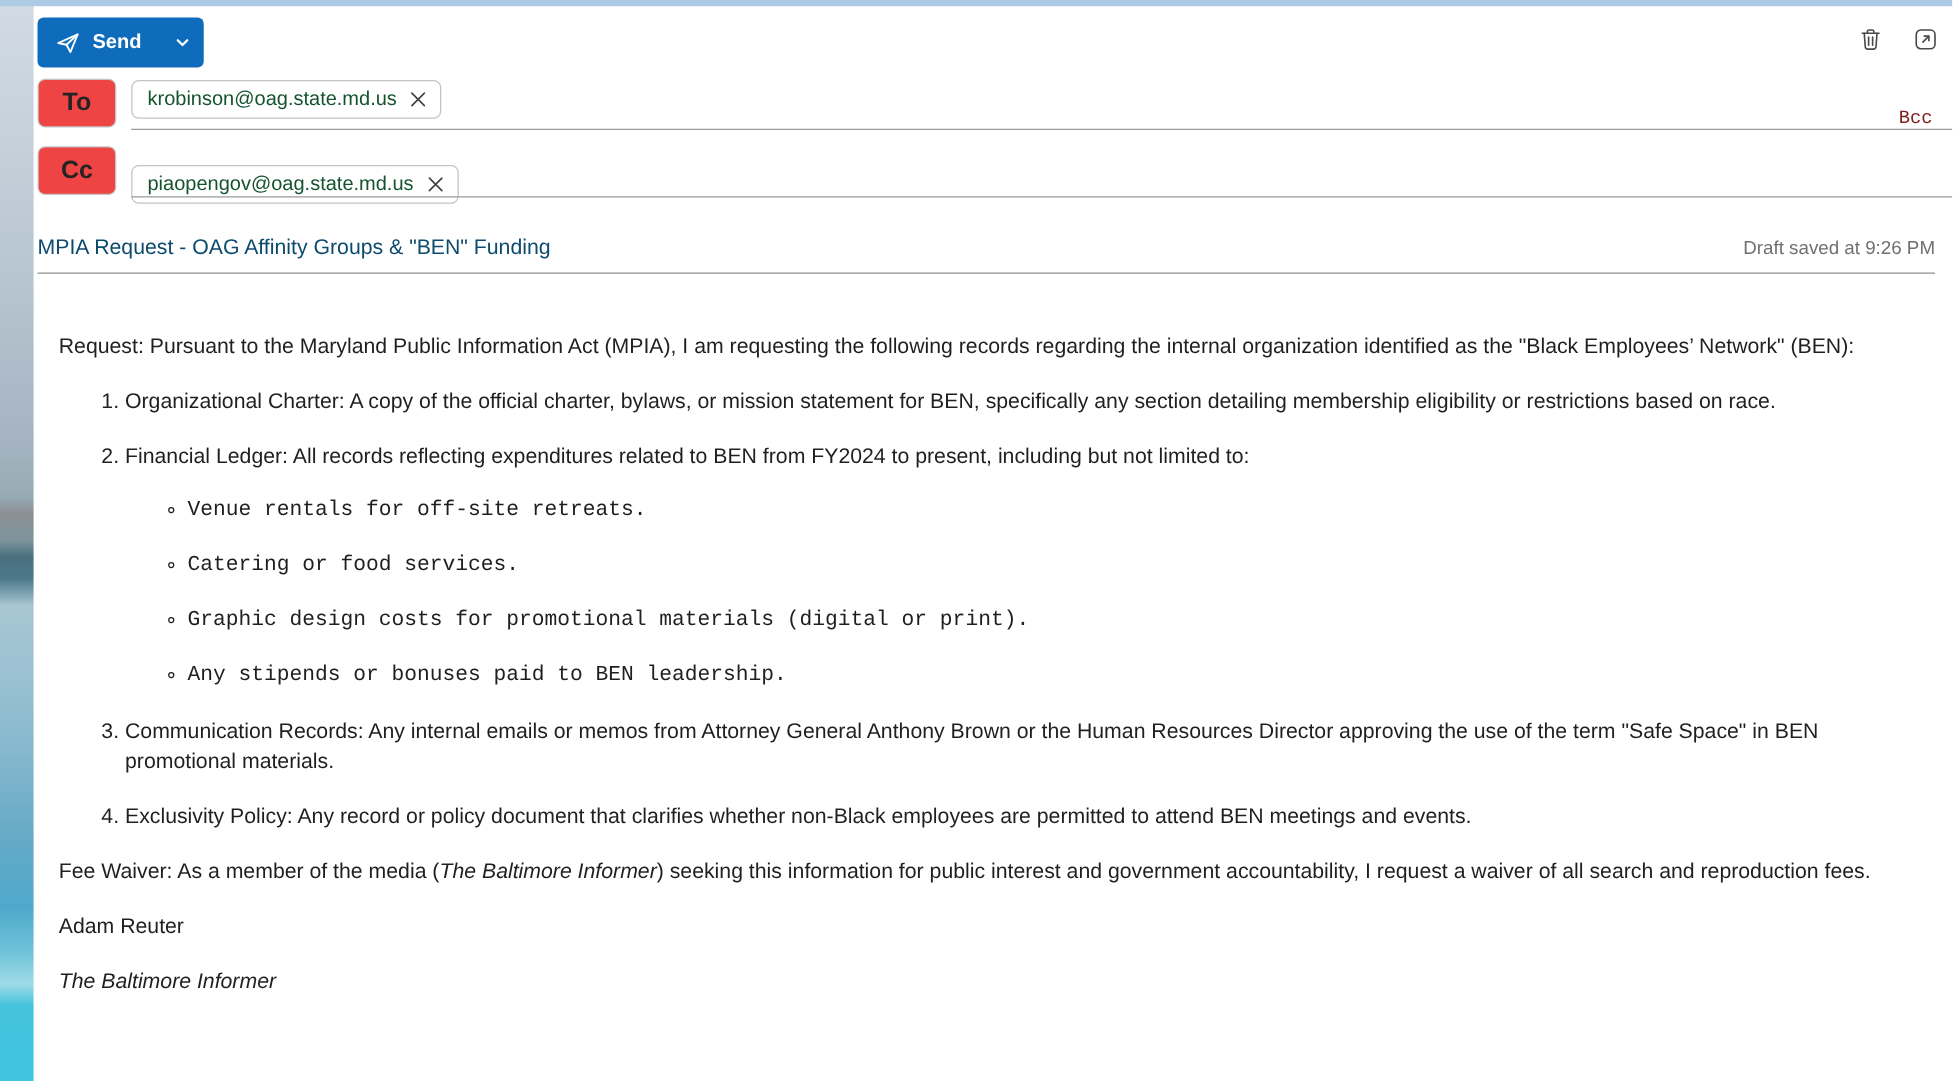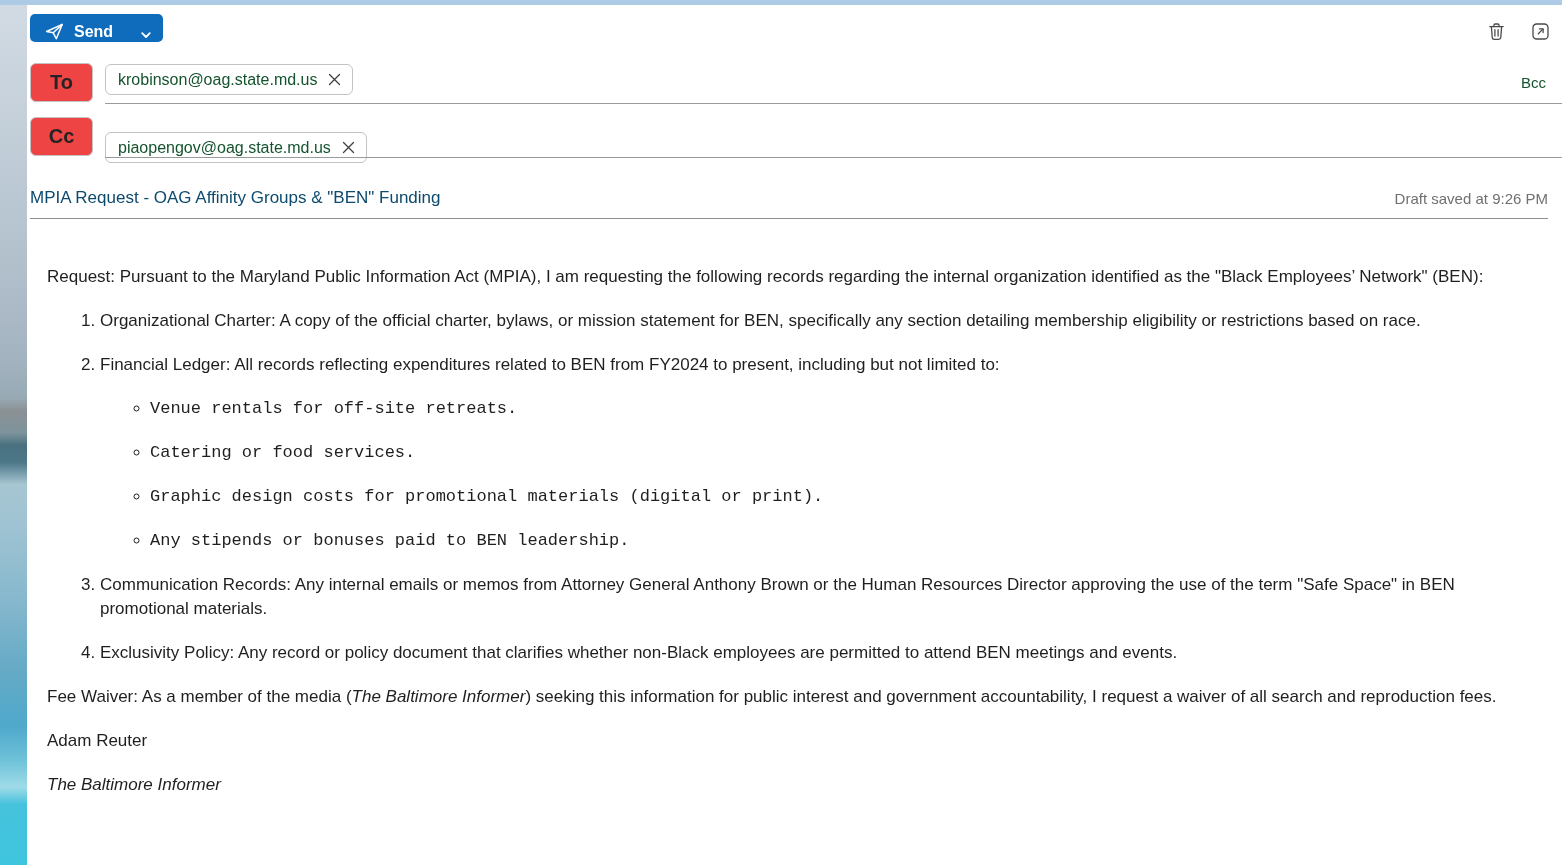--- a/index.html
+++ b/index.html
@@ -39,23 +39,23 @@
     position: absolute;
     left: 27px; top: 0; right: 0; bottom: 0;
     background: #ffffff;
   }
   .header { position: relative; height: 219px; }
 
   
   .send-split {
     position: absolute;
     left: 3px; top: 14px;
-    height: 28px;
-    display: flex;
-    align-items: flex-end;
+    height: 40px;
+    display: flex;
+    align-items: center;
     background: #0f6cbd;
     border-radius: 5px;
     overflow: hidden;
   }
   .send-main {
     display: flex;
     align-items: center;
     gap: 9px;
     padding: 0 15px 0 14px;
     background: none;
@@ -134,24 +134,25 @@
   .field-underline {
     position: absolute;
     left: 78px; right: 0;
     height: 1px;
     background: #9a9a9a;
   }
   .to-underline { top: 103px; }
   .cc-underline { top: 157px; }
   .bcc-toggle {
     position: absolute;
-    top: 74px; right: 16px;
+    top: 86px; right: 16px;
     font-size: 15px;
-    color: #14532d;
-    cursor: pointer;
+    color: #7f1d1d;
+    cursor: pointer;
+    font-family: Liberation Mono, monospace;
   }
 
   
   .subject-text {
     position: absolute;
     left: 3px; top: 188px;
     font-size: 17px;
     color: #0c4a6e;
     cursor: text;
   }

